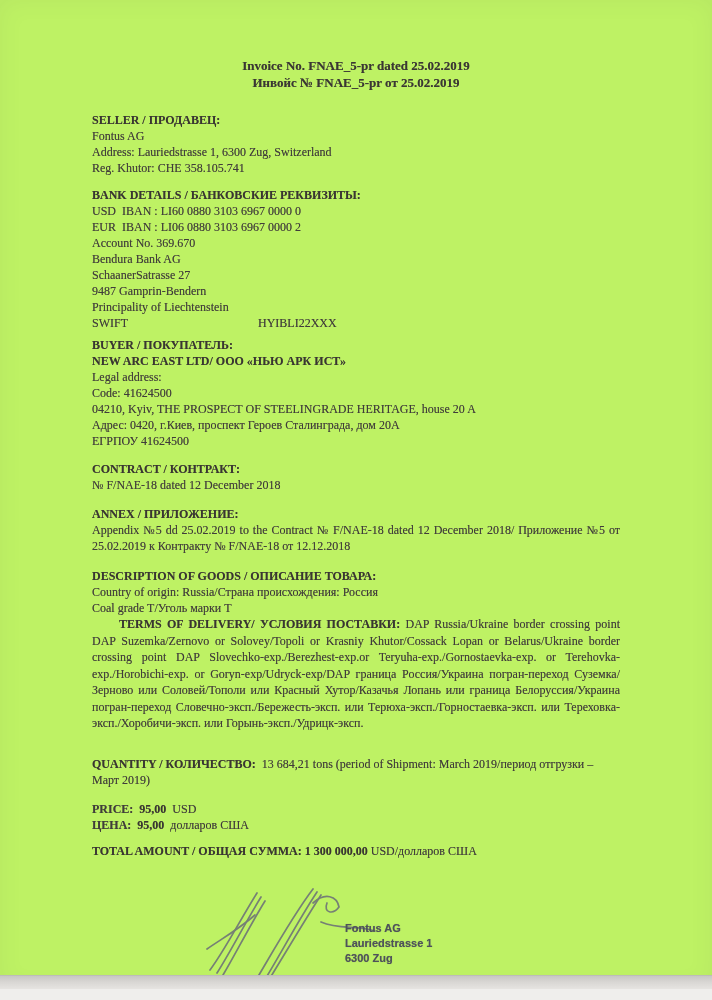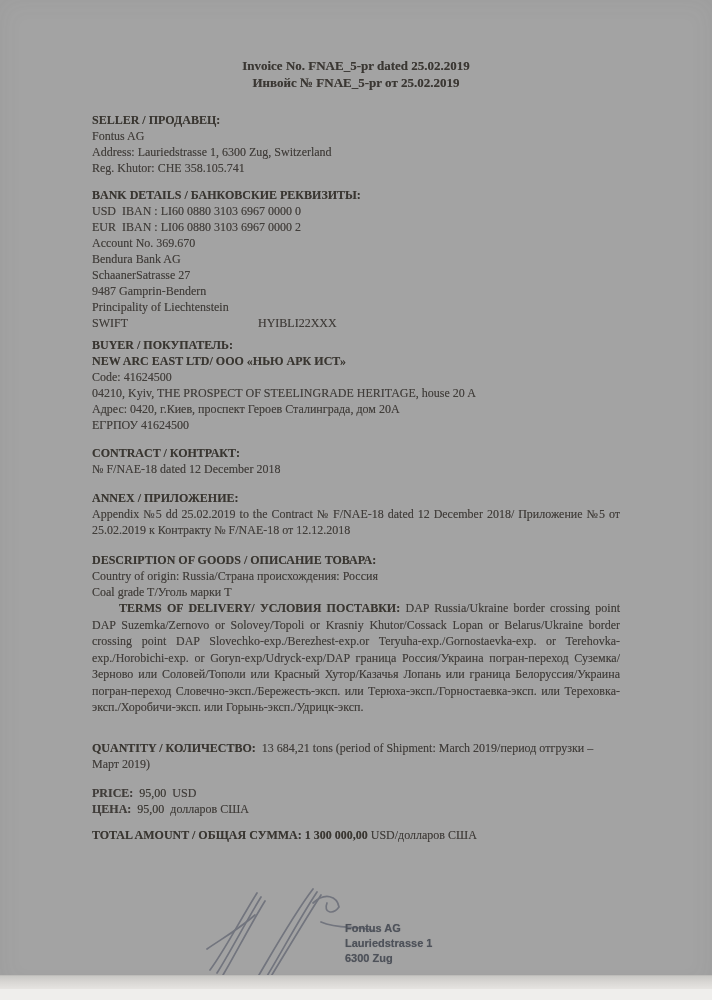--- a/index.html
+++ b/index.html
@@ -1,18 +1,18 @@
 <!DOCTYPE html>
 <html><head>
 <meta charset="utf-8">
 <style>
   html,body{margin:0;padding:0;background:#efeeec;}
   .page{
     position:relative;width:712px;height:989px;overflow:hidden;
-    background:#a3a3a3;
+    background:#bef264;
     box-shadow:inset 0 0 25px rgba(90,85,80,.07);
     font-family:"Liberation Serif","DejaVu Serif",serif;
     color:#403d3a;
     -webkit-font-smoothing:antialiased;
   }
   .doc{
     position:absolute;left:92px;top:0;width:528px;
     font-size:12px;line-height:16px;
     text-shadow:0 0 .6px rgba(75,70,64,.55);
   }
@@ -27,21 +27,21 @@
   .company{font-weight:bold;color:#393631;}
   .contract{margin-top:12px;}
   .annex{margin-top:13px;font-family:Liberation Serif, serif;}
   .annex .para{text-align:justify;}
   .goods{margin-top:14px;}
   .terms{margin-top:17px;text-align:justify;line-height:16.5px;text-indent:27px;}
   .terms b{color:#393631;}
   .quantity{margin-top:24px;}
   .quantity b{color:#393631;}
   .price{margin-top:13px;}
-  .price .val{font-weight:normal;color:#393631;margin-left:6px;}
+  .price .val{font-weight:bold;color:#393631;margin-left:6px;}
   .price .cur{margin-left:6px;}
   .total{margin-top:10px;font-weight:bold;color:#393631;}
   .total .cur{font-weight:normal;color:#403d3a;}
   .sig-block{position:absolute;left:205px;top:885px;width:330px;height:102px;}
   .sig-svg{position:absolute;left:0;top:0;}
   .stamp{
     position:absolute;left:140px;top:36px;
     font-family:"Liberation Sans","DejaVu Sans",sans-serif;
     font-weight:bold;font-size:11px;line-height:15px;color:#4e525a;
     text-shadow:0 0 .7px rgba(78,82,90,.6);
@@ -85,20 +85,21 @@
       </div>
       <div class="bank-row">
         <div class="lbl">SWIFT</div>
         <div class="line">HYIBLI22XXX</div>
       </div>
     </div>
 
     <div class="buyer">
       <div class="sec-heading">BUYER / ПОКУПАТЕЛЬ:</div>
       <div class="company">NEW ARC EAST LTD/ ООО «НЬЮ АРК ИСТ»</div>
+      <div class="line">Legal address:</div>
       <div class="line">Code: 41624500</div>
       <div class="line">04210, Kyiv, THE PROSPECT OF STEELINGRADE HERITAGE, house 20 A</div>
       <div class="line">Адрес: 0420, г.Киев, проспект Героев Сталинграда, дом 20А</div>
       <div class="line">ЕГРПОУ 41624500</div>
     </div>
 
     <div class="contract">
       <div class="sec-heading">CONTRACT / КОНТРАКТ:</div>
       <div class="line">№ F/NAE-18 dated 12 December 2018</div>
     </div>

